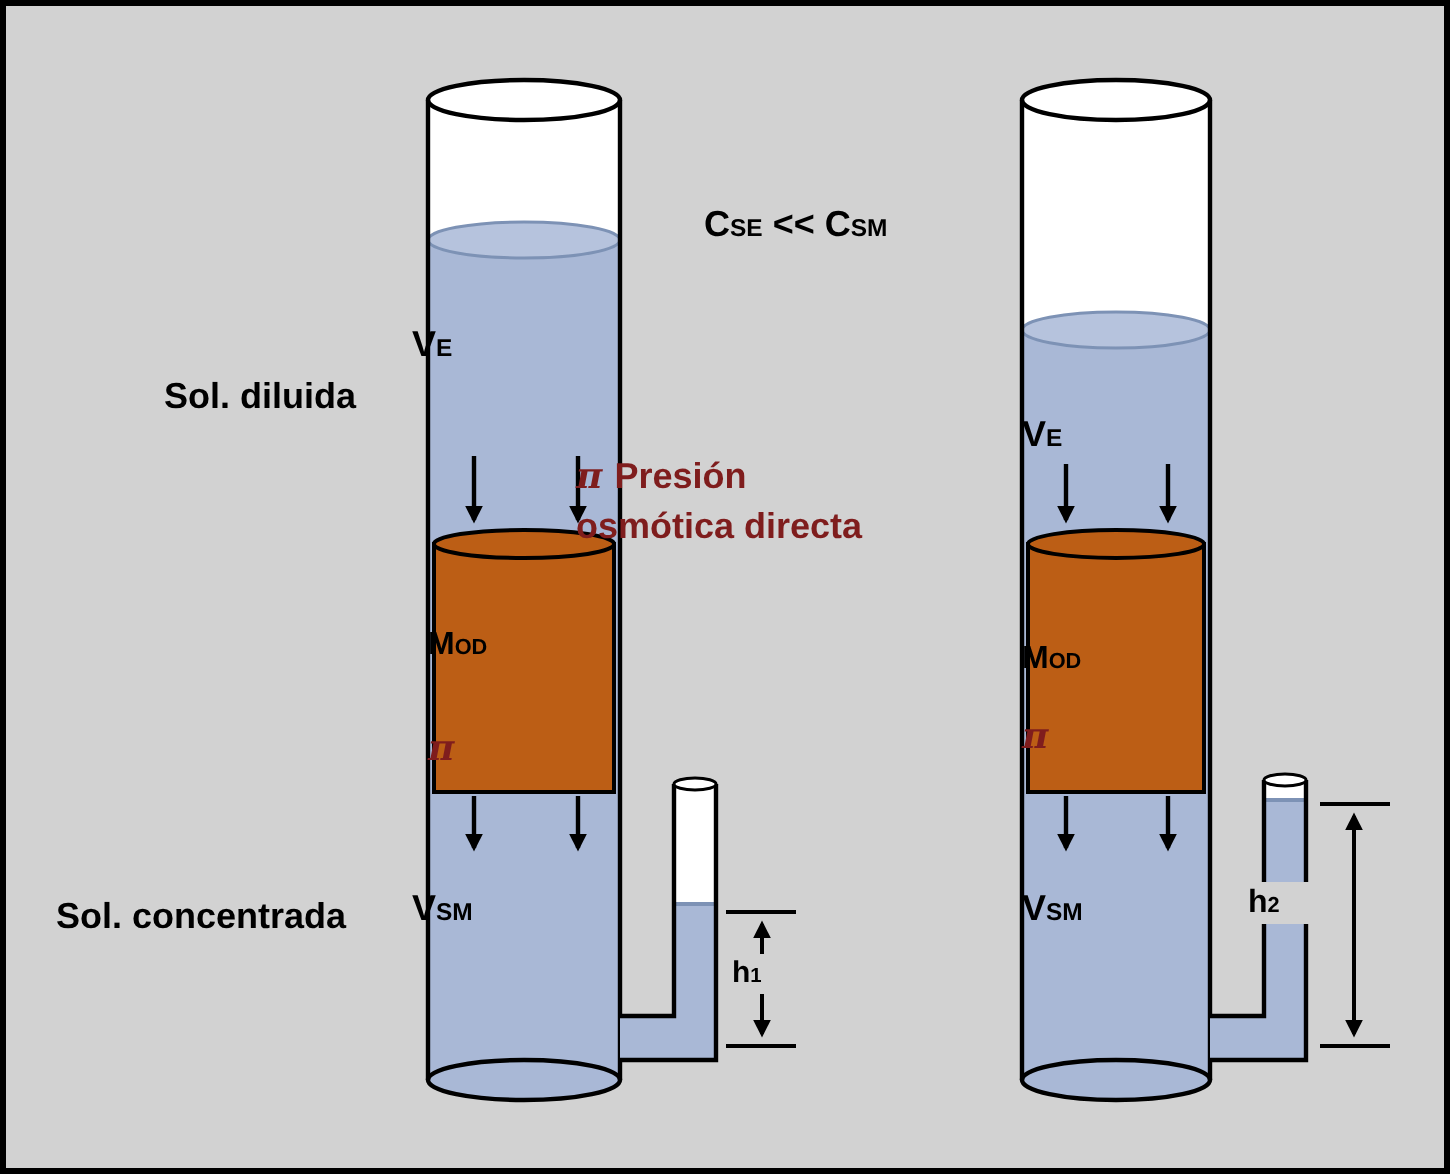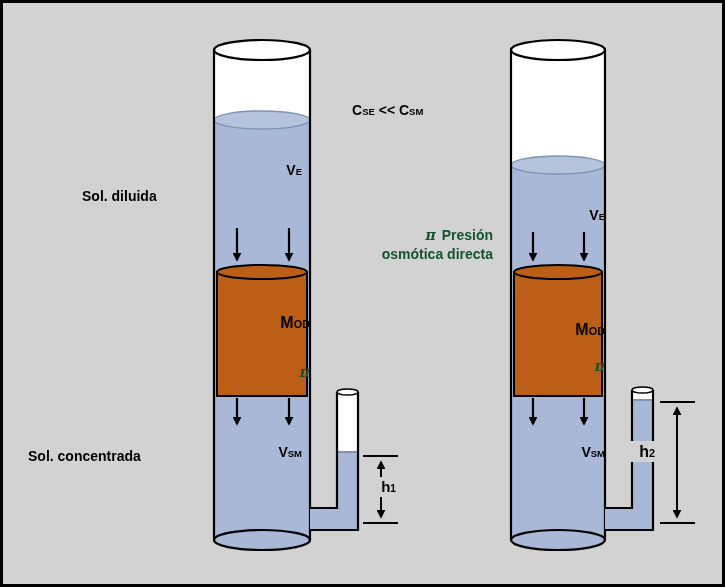--- a/index.html
+++ b/index.html
@@ -9,33 +9,33 @@
     background:#d2d2d2;
     box-shadow: inset 0 0 0 3px #000;
     font-family:"Liberation Sans", sans-serif;
     overflow:hidden;
   }
   .canvas svg{position:absolute;left:0;top:0;}
   .label{
     position:absolute;
     font-weight:bold;
     color:#000;
-    font-size:14px;
+    font-size:18px;
     white-space:nowrap;
     line-height:1.2;
   }
   .sub{font-size:0.68em;}
-  .green{color:#14532d;}
+  .green{color:#7f1d1d;}
   .pi{
     font-family:"DejaVu Serif", serif;
     font-style:italic;
     font-weight:bold;
   }
   .pi-gap{margin-right:6px;}
-  .centered{text-align:right;}
+  .centered{text-align:left;}
   .hlabel{
     background:#d2d2d2;
     font-size:15px;
     padding:1px 0;
   }
 </style>
 </head>
 <body>
 
 <div class="canvas">

